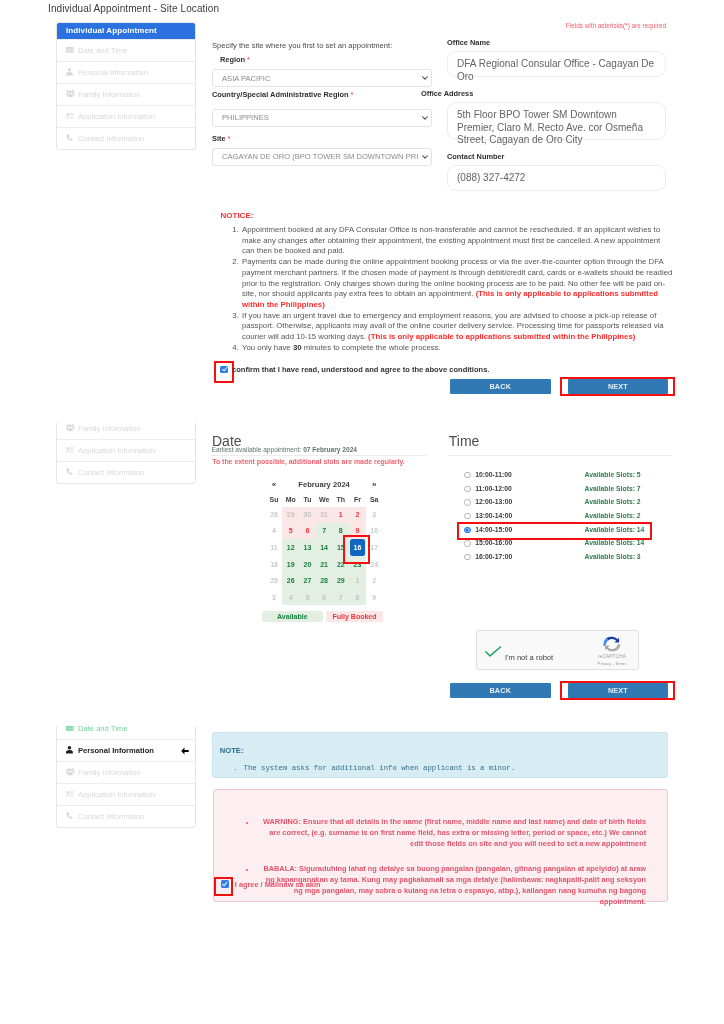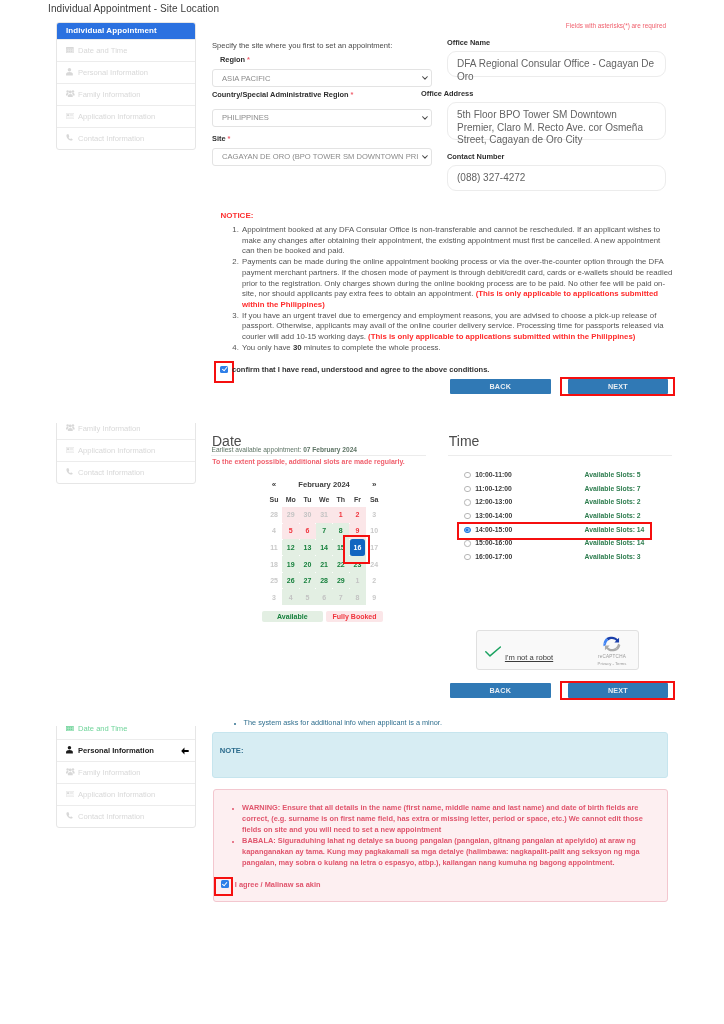--- a/index.html
+++ b/index.html
@@ -126,21 +126,21 @@
   .note-box{position:absolute;box-sizing:border-box;background:#d7edf3;
             border:1px solid #c6e5ee;border-radius:3px;}
   .note-t{position:absolute;font-size:7.6px;font-weight:bold;color:#2b6b8c;}
   .note-l{position:absolute;margin:0;padding-left:8.2px;font-size:7.3px;
           color:#31708f;line-height:10px;list-style:disc;}
   .note-l li::marker{font-size:5.2px;}
   .warn-box{position:absolute;box-sizing:border-box;background:#fdeff1;
             border:1px solid #f3c7cf;border-radius:3px;}
   .warn-l{position:absolute;margin:0;padding-left:7.6px;font-size:7.38px;
           color:#e0556d;line-height:10.98px;font-weight:bold;list-style:disc;}
-  .warn-l li{margin:0;}
+  .warn-l li{margin:14px;text-align:right;}
   .warn-l li::marker{font-size:5.2px;}
 </style>
 </head>
 <body>
 
 <div class="page">
 <div class="panel">
 <div class="page-title">Individual Appointment - Site Location</div>
 <div class="sidebar" style="left:56.0px;top:22.2px;width:140.0px;">
         <div class="sb-head">Individual Appointment</div>
@@ -398,21 +398,21 @@
       <div class="slot" style="left:475.2px;top:539.2px;">15:00-16:00</div>
       <div class="slot-av" style="left:584.6px;top:539.2px;">Available Slots: 14</div>
 <div class="radio" style="left:464.4px;top:553.8px;"></div>
       <div class="slot" style="left:475.2px;top:552.8px;">16:00-17:00</div>
       <div class="slot-av" style="left:584.6px;top:552.8px;">Available Slots: 3</div>
 <div class="hl" style="left:456.6px;top:522.1px;width:195.1px;height:17.6px;"></div>
 <div class="rc" style="left:476.2px;top:629.8px;width:162.4px;height:40.5px;"></div>
 <div style="position:absolute;left:485.3px;top:642.5px;"><svg viewBox="0 0 33 22" width="16.2" height="11">
           <path d="M1.6 11.6 10.2 20 31.4 1.8" fill="none" stroke="#1aa260" stroke-width="3.0" stroke-linecap="round" stroke-linejoin="round"></path>
         </svg></div>
-<div class="rc-label" style="left:504.9px;top:653px;text-decoration:underline;">I'm not a robot</div>
+<div class="rc-label" style="left:504.9px;top:653px;">I'm not a robot</div>
 <div style="position:absolute;left:603px;top:634.5px;"><svg viewBox="0 0 64 64" width="18" height="18">
           <path d="M32 6c7.9 0 15 3.6 19.7 9.3l5.4-5.4v16.6H40.5l6.1-6.1C43.3 16.5 38 14 32 14c-5.4 0-10.3 2-14 5.4L12.2 11C17.5 7.8 24.5 6 32 6z" fill="#1b3faa"></path>
           <path d="M12.2 11 18 19.4c-4 3.6-6.7 8.6-7.4 14.2l-8.4-5.1C3.5 21.5 7.1 15.4 12.2 11z" fill="#4285f4"></path>
           <path d="M2.2 28.5l8.4 5.1c0 .9 0 1.5.1 2.2l-8.6 4.5c-.5-2.2-.7-4.5-.7-6.8 0-1.7.3-3.4.8-5z" fill="#4285f4"></path>
           <path d="M32 58c-7.9 0-15-3.6-19.7-9.3l-5.4 5.4V37.5h16.6l-6.1 6.1c3.3 4 8.6 6.4 14.6 6.4 5.4 0 10.3-2 14-5.4l5.8 8.4C46.5 56.2 39.5 58 32 58z" fill="#ababab"></path>
           <path d="M51.8 53c5.1-4.4 8.7-10.5 9.9-17.4l-8.4-5.1c-.7 5.6-3.4 10.6-7.4 14.2l5.9 8.3z" fill="#ababab"></path>
         </svg></div>
 <div class="rc-brand" style="left:590px;top:653.5px;width:44px;">reCAPTCHA</div>
 <div class="rc-legal" style="left:590px;top:660.5px;width:44px;">Privacy - Terms</div>
 <div class="btn" style="left:450px;top:682.8px;width:100.5px;height:15px;">BACK</div>
@@ -469,21 +469,21 @@
           <div class="sb-item muted">
             <span class="ic"><svg viewBox="0 0 16 16" width="7.0" height="7.0">
                 <path d="M3.3 0.8C2.3 0.8 1 2.1 1 3.2 1 9.4 6.6 15 12.8 15c1.1 0 2.4-1.3 2.4-2.3 0-.4-.2-.8-.6-1l-2.6-1.2c-.5-.2-1.1 0-1.4.4l-.8 1.1C8.1 11.1 6.7 9.7 5.8 8l1.1-.8c.4-.3.6-.9.4-1.4L6.1 1.3c-.2-.3-.5-.5-.9-.5z" fill="currentColor"></path>
               </svg></span>
             <span class="lb">Contact Information</span>
           </div>
         </div>
       </div>
 <div class="note-box" style="left:212.3px;top:731.7px;width:455.5px;height:46.5px;"></div>
 <div class="note-t" style="left:219.8px;top:746.3px;">NOTE:</div>
-<ul class="note-l" style="left:235.4px;top:718px;width:420px;">
+<ul class="note-l" style="left:235.4px;top:763px;width:420px;font-family:Liberation Mono, monospace;">
         <li>The system asks for additional info when applicant is a minor.</li>
       </ul>
 <div class="warn-box" style="left:212.5px;top:789.1px;width:455.5px;height:112.5px;"></div>
 <ul class="warn-l" style="left:234.5px;top:803.4px;width:418px;">
         <li>WARNING: Ensure that all details in the name (first name, middle name and last name) and date of birth fields are correct, (e.g. surname is on first name field, has extra or missing letter, period or space, etc.) We cannot edit those fields on site and you will need to set a new appointment</li>
         <li>BABALA: Siguraduhing lahat ng detalye sa buong pangalan (pangalan, gitnang pangalan at apelyido) at araw ng kapanganakan ay tama. Kung may pagkakamali sa mga detalye (halimbawa: nagkapalit-palit ang seksyon ng mga pangalan, may sobra o kulang na letra o espasyo, atbp.), kailangan nang kumuha ng bagong appointment.</li>
       </ul>
 <div class="hl" style="left:214.4px;top:876.8px;width:18.8px;height:19.6px;"></div>
 <div class="cb" style="left:220.6px;top:880.3px;"></div>
 <div class="cb-label" style="left:234.8px;top:880px;font-size:7.38px;color:#e0556d;">I agree / Malinaw sa akin</div>

